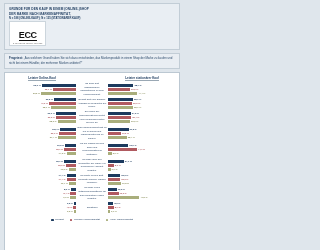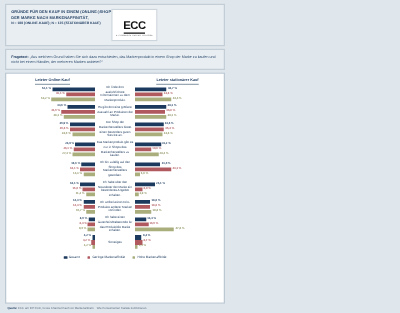--- a/index.html
+++ b/index.html
@@ -7,23 +7,23 @@
     width:184px;height:250px;
     background:#dfe6ec;
     font-family:"Liberation Sans",sans-serif;
     color:#1c3a5e;
     overflow:hidden;
   }
   .page{width:184px;height:250px;position:relative;box-sizing:border-box;padding:3px 4px;}
 
   
   .header{
-    display:flex;align-items:flex-start;justify-content:flex-start;
+    display:flex;align-items:flex-start;justify-content:center;
     background:#e9eef3;border:0.5px solid #c2cdd6;
-    padding:3px 3px 3px 4px;box-sizing:border-box;
+    padding:3px 3px 3px 4px;box-sizing:border-box;flex-direction:column;
   }
   .title-block{max-width:118px;}
   .title-line{
     font-size:3.1px;font-weight:bold;line-height:1.5;
     letter-spacing:0.08px;color:#1c3a5e;text-transform:uppercase;
   }
   .title-sub{
     font-size:2.7px;font-weight:bold;line-height:1.5;color:#1c3a5e;
     text-transform:uppercase;margin-top:0.5px;
   }

